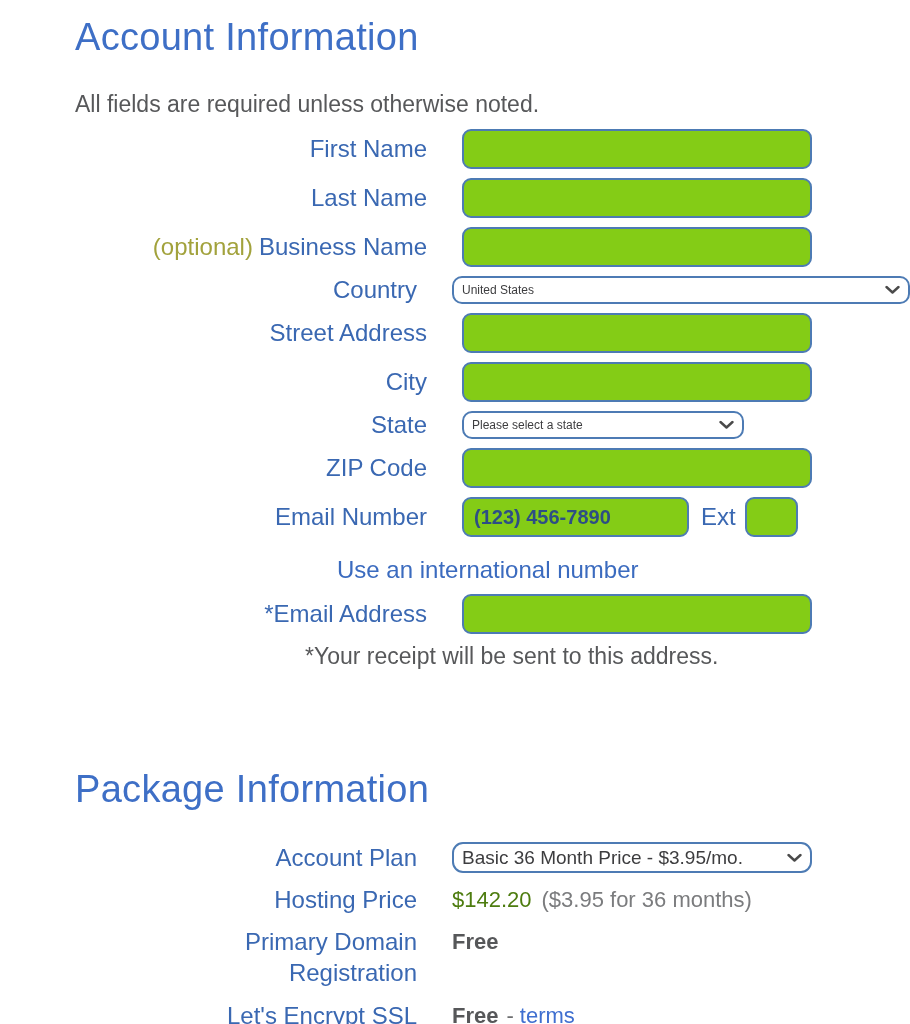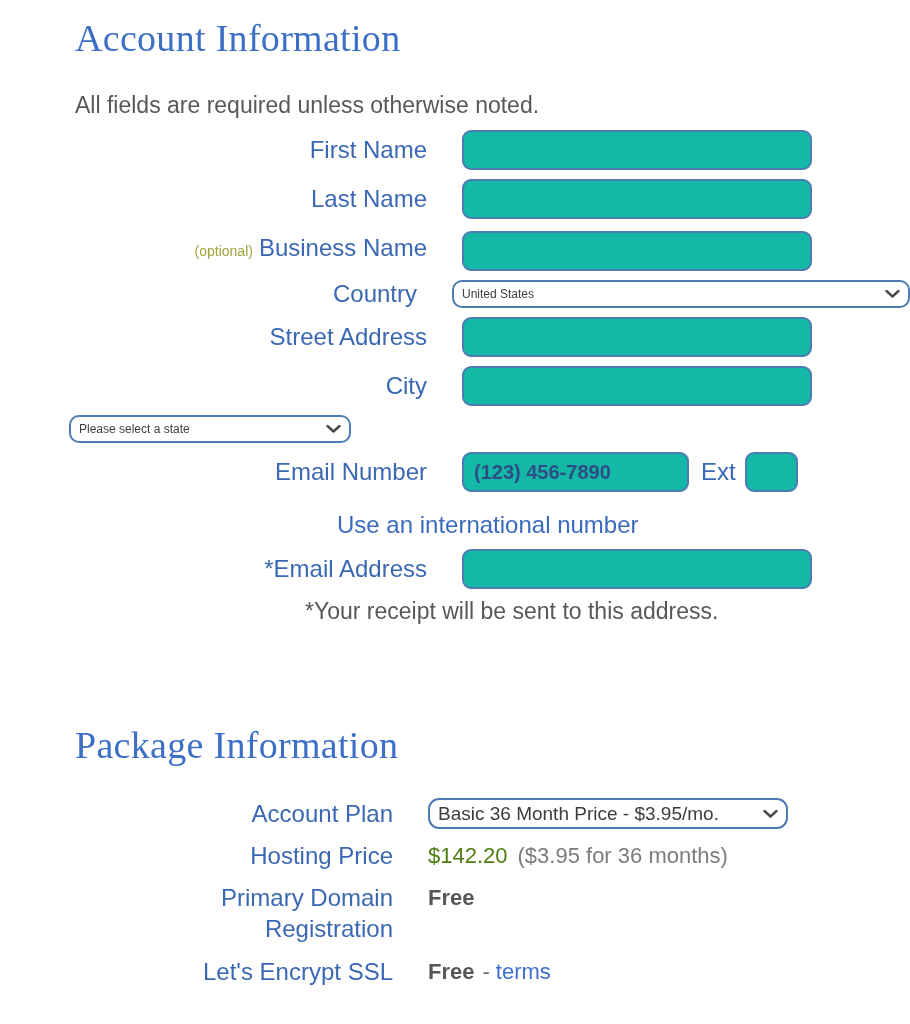--- a/index.html
+++ b/index.html
@@ -10,48 +10,47 @@
     background:#ffffff;
     font-family:"Liberation Sans", sans-serif;
     overflow:hidden;
   }
   .section-title {
     margin:16px 0 0 75px;
     font-size:38px;
     font-weight:300;
     color:#3e6fc6;
     letter-spacing:0.3px;
-    font-family:Liberation Serif, serif;
   }
   .subtitle {
     margin:32px 0 11px 75px;
     font-size:23px;
     font-weight:400;
     color:#57585a;
   }
   .form-row { display:flex; align-items:flex-end; margin-bottom:9px;margin-left:34px; }
   .lbl {
     width:393px;
     text-align:right;
     color:#3a68b2;
     font-size:24px;
     line-height:40px;
     white-space:nowrap;
   }
   .lbl .optional {
     color:#a2a23c;
-    font-size:14px;
+    font-size:24px;
     margin-right:6px;
   }
   .fld { margin-left:35px; display:flex; align-items:center; }
   .txt {
     width:350px; height:40px;
     border:2px solid #4d7bb4;
     border-radius:9px;
-    background:#14b8a6;
+    background:#84cc16;
     font-family:"Liberation Sans", sans-serif;
     font-size:20px;
     color:#333;
     padding:0 10px;
     outline:none;
   }
   .txt.phone { width:227px; }
   .txt.phone::placeholder { color:#2d4e85; font-weight:600; opacity:1; }
   .txt.ext { width:53px; padding:0 6px; }
   .ext-label {
@@ -91,21 +90,21 @@
     cursor:pointer;
   }
   .link-row { margin-bottom:0; }
   .receipt-note {
     margin:8px 0 0 305px;
     font-size:23px;
     color:#57585a;
   }
   .pkg-title { margin-top:98px; }
   .pkg-form { margin-top:31px; }
-  .pkg-row { display:flex; align-items:flex-start; margin-bottom:11px; }
+  .pkg-row { display:flex; align-items:flex-start; margin-bottom:11px;padding-left:24px; }
   .pkg-row .lbl { line-height:31px; }
   .pkg-row.tight { margin-bottom:12px; }
   .val {
     margin-left:35px;
     font-size:22px;
     line-height:31px;
     color:#6d6e70;
     white-space:nowrap;
   }
   .price-main { color:#4d7c0f; }
@@ -170,34 +169,41 @@
     </div>
 
     <div class="form-row">
       <div class="lbl">City</div>
       <div class="fld">
           <input class="txt" type="text" style="">
         </div>
     </div>
 
     <div class="form-row row-sm">
+      <div class="lbl">State</div>
       <div class="fld">
         <div class="select-wrap w-state">
           <select>
             <option>Please select a state</option>
           </select>
           <span class="chev">
             <svg width="15" height="9" viewBox="0 0 15 9">
                 <path d="M1.5 1.5l6 5.5 6-5.5" fill="none" stroke="#4a4a4a" stroke-width="2.4" stroke-linecap="round" stroke-linejoin="round"></path>
               </svg>
           </span>
         </div>
       </div>
     </div>
 
+    <div class="form-row">
+      <div class="lbl">ZIP Code</div>
+      <div class="fld">
+          <input class="txt" type="text" style="">
+        </div>
+    </div>
 
     <div class="form-row">
       <div class="lbl">Email Number</div>
       <div class="fld">
         <input class="txt phone" type="text" placeholder="(123) 456-7890" style="">
         <span class="ext-label">Ext</span>
         <input class="txt ext" type="text" style="">
       </div>
     </div>
 

